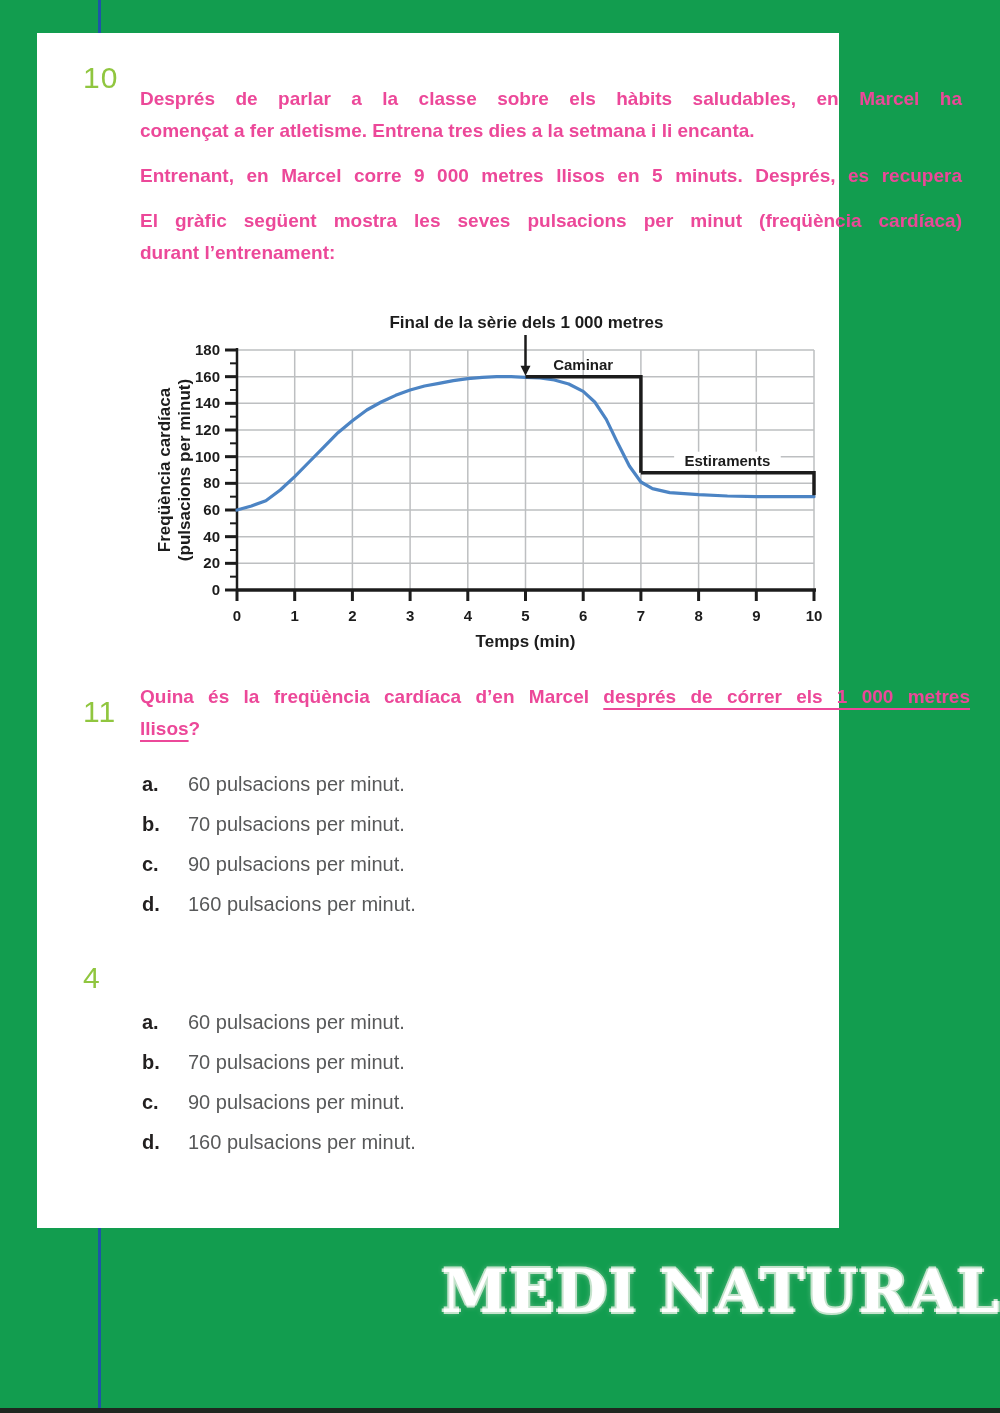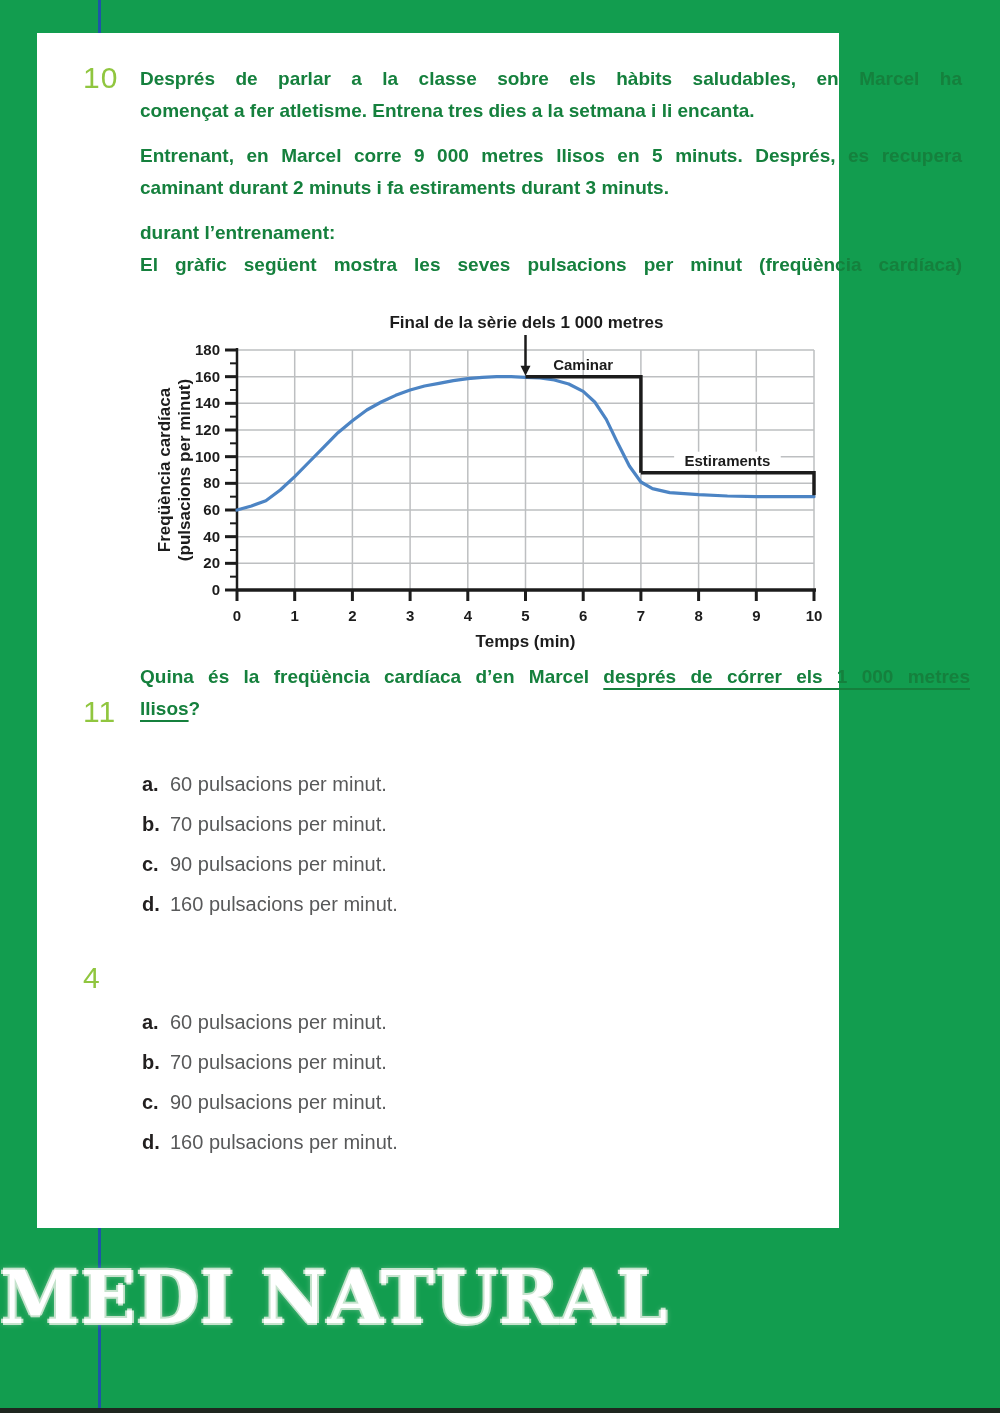--- a/index.html
+++ b/index.html
@@ -2,58 +2,57 @@
 <html><head>
 <meta charset="utf-8">
 <style>
   html,body{margin:0;padding:0;}
   body{font-family:"Liberation Sans","DejaVu Sans",sans-serif;}
   .canvas{position:relative;width:1000px;height:1413px;background:#129d4f;overflow:hidden;}
   .blue-rule{position:absolute;left:98px;top:0;width:3px;height:100%;background:#1d55a8;z-index:1;}
   .bottom-edge{position:absolute;left:0;bottom:0;width:100%;height:5px;background:#1e261f;z-index:6;}
   .sheet{position:absolute;left:37px;top:33px;width:802px;height:1195px;background:#ffffff;z-index:2;}
   .qnum{position:absolute;font-size:30px;font-weight:400;color:#90c63f;letter-spacing:1px;}
-  .qtext,.qtitle{position:absolute;color:#15803d;font-weight:bold;font-size:19px;line-height:32px;}
+  .qtext,.qtitle{position:absolute;color:#ec4899;font-weight:bold;font-size:19px;line-height:32px;margin-top:20px;}
   .para{margin:0 0 13px 0;}
   .tline{display:block;}
   .just{text-align:justify;text-align-last:justify;}
   .useg{text-decoration:underline;text-decoration-thickness:2px;text-underline-offset:5px;}
   .opts{position:absolute;}
   .opt-row{display:flex;align-items:baseline;height:22px;margin-bottom:18px;font-size:20px;}
   .opt-letter{font-weight:bold;color:#221f1f;width:28px;flex:0 0 28px;}
-  .opt-text{color:#58595a;font-weight:400;}
+  .opt-text{color:#58595a;font-weight:400;margin-left:18px;}
   .chart-wrap{position:absolute;left:118px;top:277px;width:725px;height:345px;}
   .chart-wrap svg{width:725px;height:345px;display:block;}
   .chart-wrap text{font-family:"Liberation Sans","DejaVu Sans",sans-serif;font-weight:bold;fill:#1c1c1c;}
-  .banner{position:absolute;left:0;right:0;top:1260px;text-align:left;z-index:3;
+  .banner{position:absolute;left:0;right:0;top:1260px;text-align:right;z-index:3;
           font-family:"DejaVu Serif","Liberation Serif",serif;font-weight:bold;
-          font-size:72px;line-height:1.05;color:#ffffff;letter-spacing:1px;
+          font-size:60px;line-height:1.05;color:#ffffff;letter-spacing:1px;
           text-shadow:-2px 0 0 #c6e3cd,2px 0 0 #c6e3cd,0 -2px 0 #c6e3cd,0 2px 0 #c6e3cd,0 0 6px rgba(185,220,195,.8);}
 </style>
 </head>
 <body>
 
 <div class="canvas">
   <div class="blue-rule"></div>
 
   <div class="sheet">
 
     <div class="qnum" style="left:46px;top:28px;">10</div>
     <div class="qtext" style="left:103px;top:30px;width:822px;" id="q10-paragraphs">
         <div class="para">
           <div class="tline just">Després de parlar a la classe sobre els hàbits saludables, en Marcel ha</div>
           <div class="tline">començat a fer atletisme. Entrena tres dies a la setmana i li encanta.</div>
         </div>
         <div class="para">
           <div class="tline just">Entrenant, en Marcel corre 9 000 metres llisos en 5 minuts. Després, es recupera</div>
-          <div class="tline">caminant durant 2 minuts i fa estiraments durant 3 minuts.</div>
         </div>
         <div class="para">
+          <div class="tline just">El gràfic següent mostra les seves pulsacions per minut (freqüència cardíaca)</div>
           <div class="tline">durant l’entrenament:</div>
-          <div class="tline just">El gràfic següent mostra les seves pulsacions per minut (freqüència cardíaca)</div>
         </div>
       </div>
 
     <div class="chart-wrap">
       <svg id="chart-svg" viewBox="0 0 725 345">
           <line x1="139.7" y1="40" x2="139.7" y2="280" stroke="#bdbfc1" stroke-width="1.5"></line>
           <line x1="197.4" y1="40" x2="197.4" y2="280" stroke="#bdbfc1" stroke-width="1.5"></line>
           <line x1="255.1" y1="40" x2="255.1" y2="280" stroke="#bdbfc1" stroke-width="1.5"></line>
           <line x1="312.8" y1="40" x2="312.8" y2="280" stroke="#bdbfc1" stroke-width="1.5"></line>
           <line x1="370.5" y1="40" x2="370.5" y2="280" stroke="#bdbfc1" stroke-width="1.5"></line>

